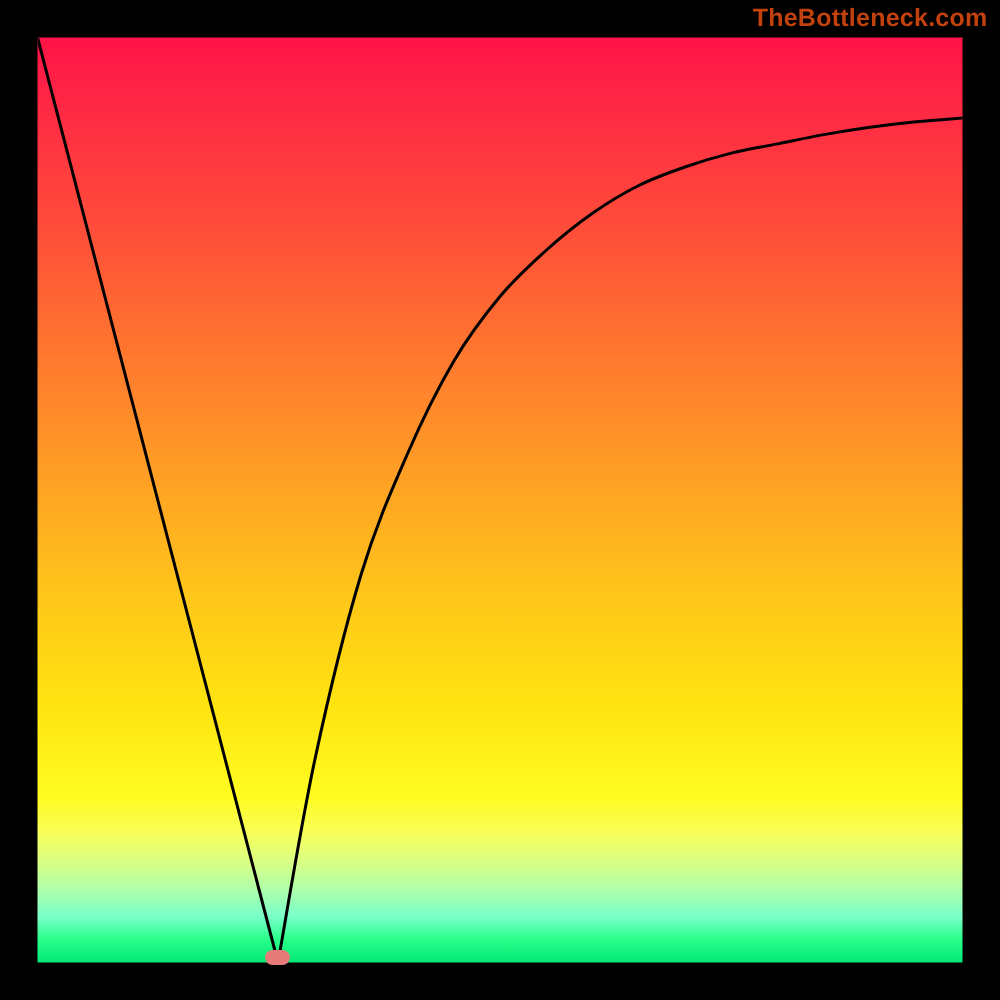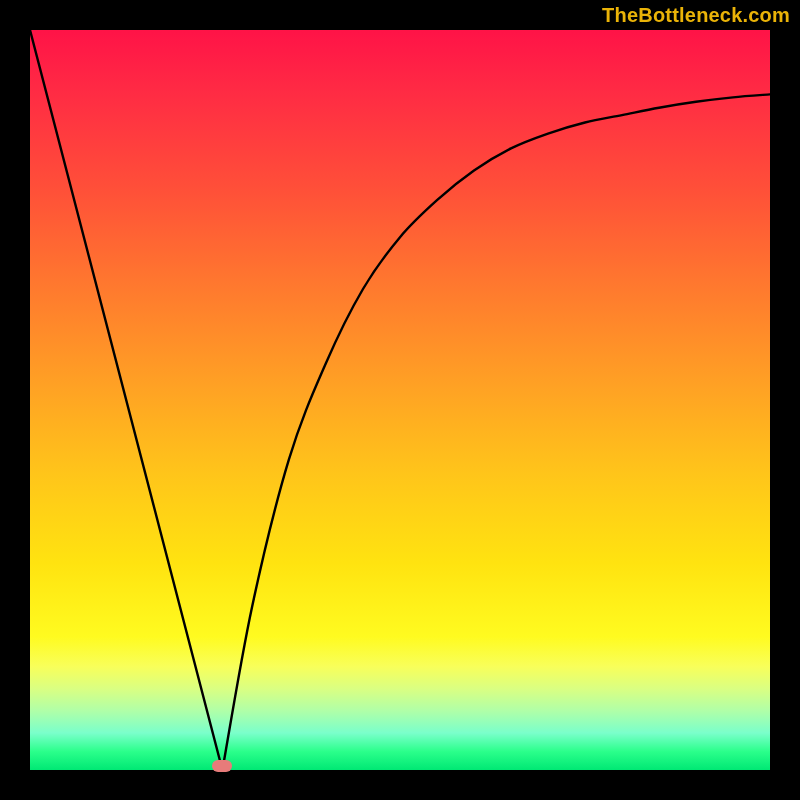--- a/index.html
+++ b/index.html
@@ -36,21 +36,21 @@
       #b0ffa8 92%,
       #7affcb 95%,
       #2bff8b 97.5%,
       #00e874 100%
     );
   }
   .attribution {
     position: absolute;
     top: 4px;
     right: 10px;
-    color: #eab308;
+    color: #c2410c;
     font-size: 20px;
     font-weight: 600;
     letter-spacing: 0.2px;
   }
   svg.curve {
     position: absolute;
     left: 30px;
     top: 30px;
     width: 740px;
     height: 740px;

